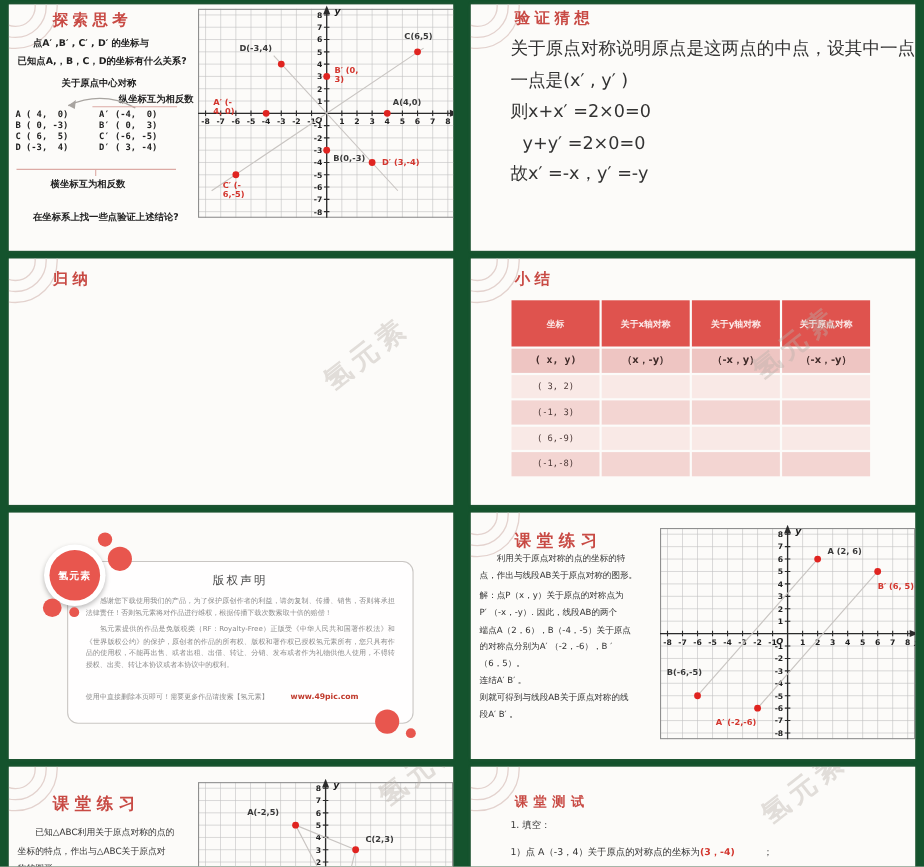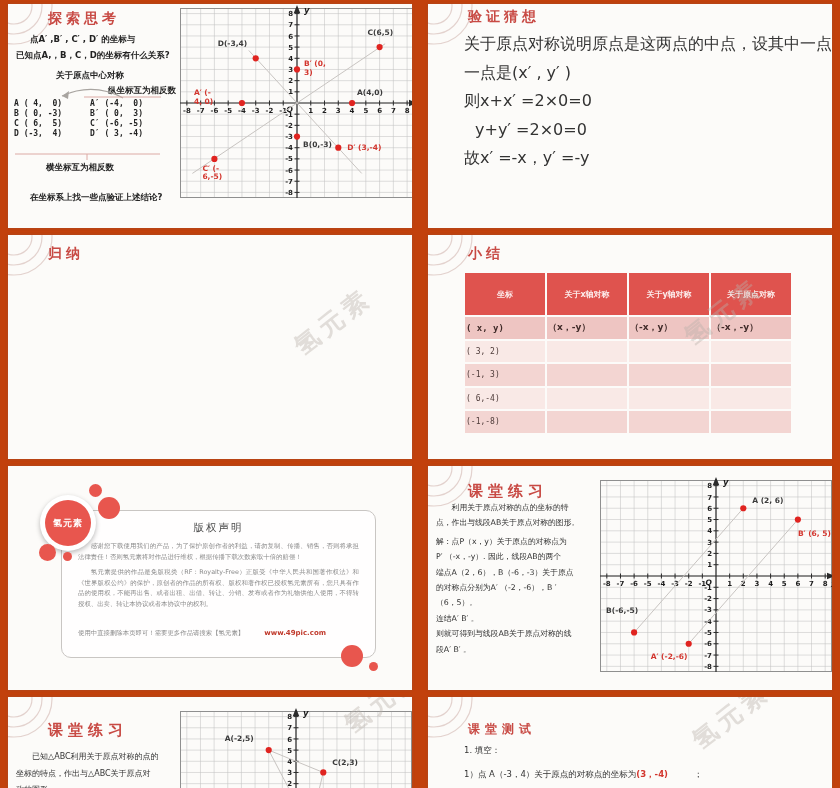--- a/index.html
+++ b/index.html
@@ -1,16 +1,16 @@
 <!DOCTYPE html>
 <html><head>
 <meta charset="utf-8">
 <style>
   html,body{margin:0;padding:0;background:#d6d2cf;}
-  .canvas{position:relative;width:840px;height:788px;background:#c2410c;overflow:hidden;
+  .canvas{position:relative;width:840px;height:788px;background:#14532d;overflow:hidden;
           font-family:"DejaVu Sans",sans-serif;}
   .slide{position:absolute;width:404px;height:224px;background:#fcfbf9;overflow:hidden;
          box-shadow:0 0 3px rgba(110,100,95,.3);}
   #s1{left:8px;top:4px}   #s2{left:428px;top:4px}
   #s3{left:8px;top:235px} #s4{left:428px;top:235px}
   #s5{left:8px;top:466px} #s6{left:428px;top:466px}
   #s7{left:8px;top:697px;height:91px} #s8{left:428px;top:697px;height:91px}
 
   .abs{position:absolute}
   .arcs{position:absolute;left:0;top:0;width:62px;height:62px;pointer-events:none}
@@ -47,21 +47,21 @@
   #s2 .vline.ind{padding-left:11px}
 
   
   #s3 .ind-lines{left:14px;top:46px;width:370px;font-size:12px;color:#2f2f2f;line-height:38px}
   #s3 .ind-lines div:first-child{text-indent:2em}
 
   
   #s4 table{position:absolute;left:35px;top:36px;width:330px;border-collapse:separate;
             border-spacing:2px;table-layout:fixed}
   #s4 th{background:#df534e;color:#fceceb;font-weight:600;font-size:8px;height:40px;text-align:center}
-  #s4 td{height:19.5px;font-size:8.5px;color:#4d3a38}
+  #s4 td{height:19.5px;text-align:center;font-size:8.5px;color:#4d3a38}
   #s4 tbody tr:nth-child(1) td{background:#eec5c2;color:#402b29;font-weight:bold;font-size:9px}
   #s4 tbody tr:nth-child(2) td,#s4 tbody tr:nth-child(4) td{background:#f9e9e6}
   #s4 tbody tr:nth-child(3) td,#s4 tbody tr:nth-child(5) td{background:#f3d5d2}
   #s4 td:first-child{font-family:"DejaVu Sans Mono",monospace;font-size:8px}
 
   
   #s5 .cp-box{left:53px;top:44px;width:313px;height:146px;background:#fffefe;
               border:1px solid #c9c6c3;border-radius:10px}
   #s5 .cp-title{left:0;right:0;top:10px;text-align:center;font-size:10.5px;color:#4a4a4a;letter-spacing:2px}
   #s5 .cp-p{left:16px;width:281px;font-size:6.4px;line-height:10.5px;color:#8a8a8a;text-indent:2em;text-align:justify}
@@ -311,21 +311,21 @@
             <td></td>
             <td></td>
           </tr>
           <tr>
             <td>(-1, 3)</td>
             <td></td>
             <td></td>
             <td></td>
           </tr>
           <tr>
-            <td>( 6,-4)</td>
+            <td>( 6,-9)</td>
             <td></td>
             <td></td>
             <td></td>
           </tr>
           <tr>
             <td>(-1,-8)</td>
             <td></td>
             <td></td>
             <td></td>
           </tr>
@@ -361,21 +361,21 @@
           <circle cx="6" cy="2" r="28"></circle>
           <circle cx="6" cy="2" r="38"></circle>
       </g>
     </svg>
     <div class="title">课堂练习</div>
     <div class="abs p-lines" id="practice-lines">
         <div class="ind2">利用关于原点对称的点的坐标的特</div>
         <div>点，作出与线段AB关于原点对称的图形。</div>
         <div class="gap">解：点P（x，y）关于原点的对称点为</div>
         <div>P′ （-x，-y）. 因此，线段AB的两个</div>
-        <div>端点A（2，6），B（-6，-3）关于原点</div>
+        <div>端点A（2，6），B（-4，-5）关于原点</div>
         <div>的对称点分别为A′ （-2，-6），B ′</div>
         <div>（6，5）。</div>
         <div>连结A′ B′ 。</div>
         <div>则就可得到与线段AB关于原点对称的线</div>
         <div>段A′ B′ 。</div>
       </div>
     <svg class="graph" width="232" height="192">
         <line x1="6.823529411764706" y1="0" x2="6.823529411764706" y2="192" stroke="#c2c2c2" stroke-width="0.55"></line>
         <line x1="20.47058823529412" y1="0" x2="20.47058823529412" y2="192" stroke="#c2c2c2" stroke-width="0.55"></line>
         <line x1="34.11764705882353" y1="0" x2="34.11764705882353" y2="192" stroke="#c2c2c2" stroke-width="0.55"></line>

